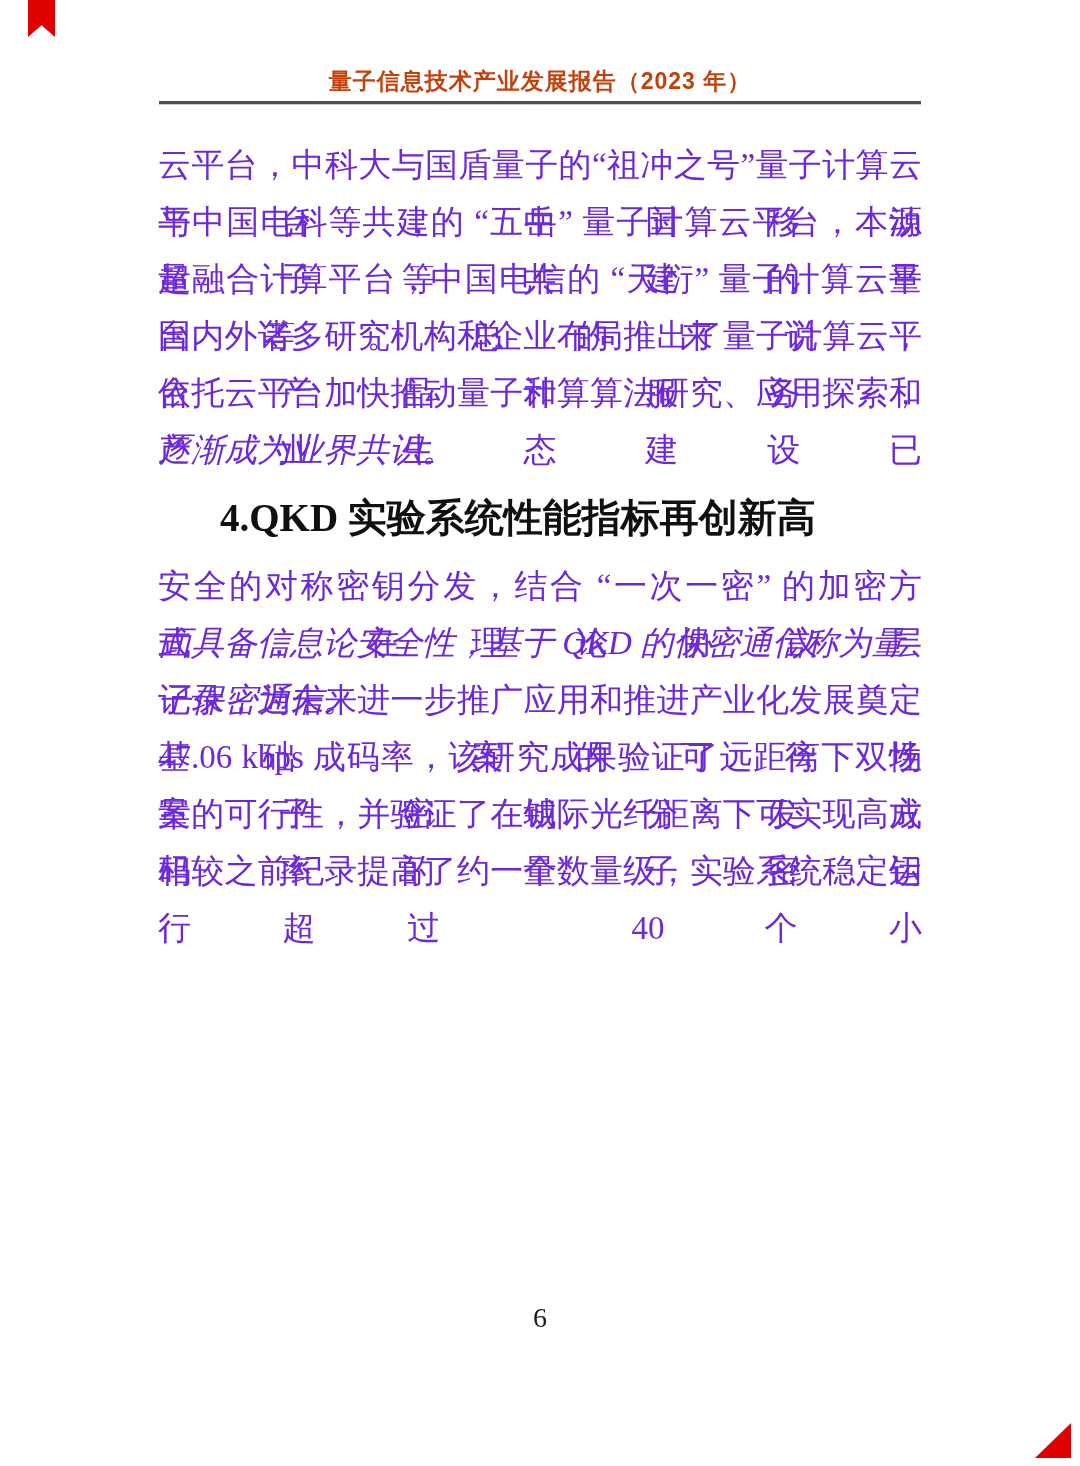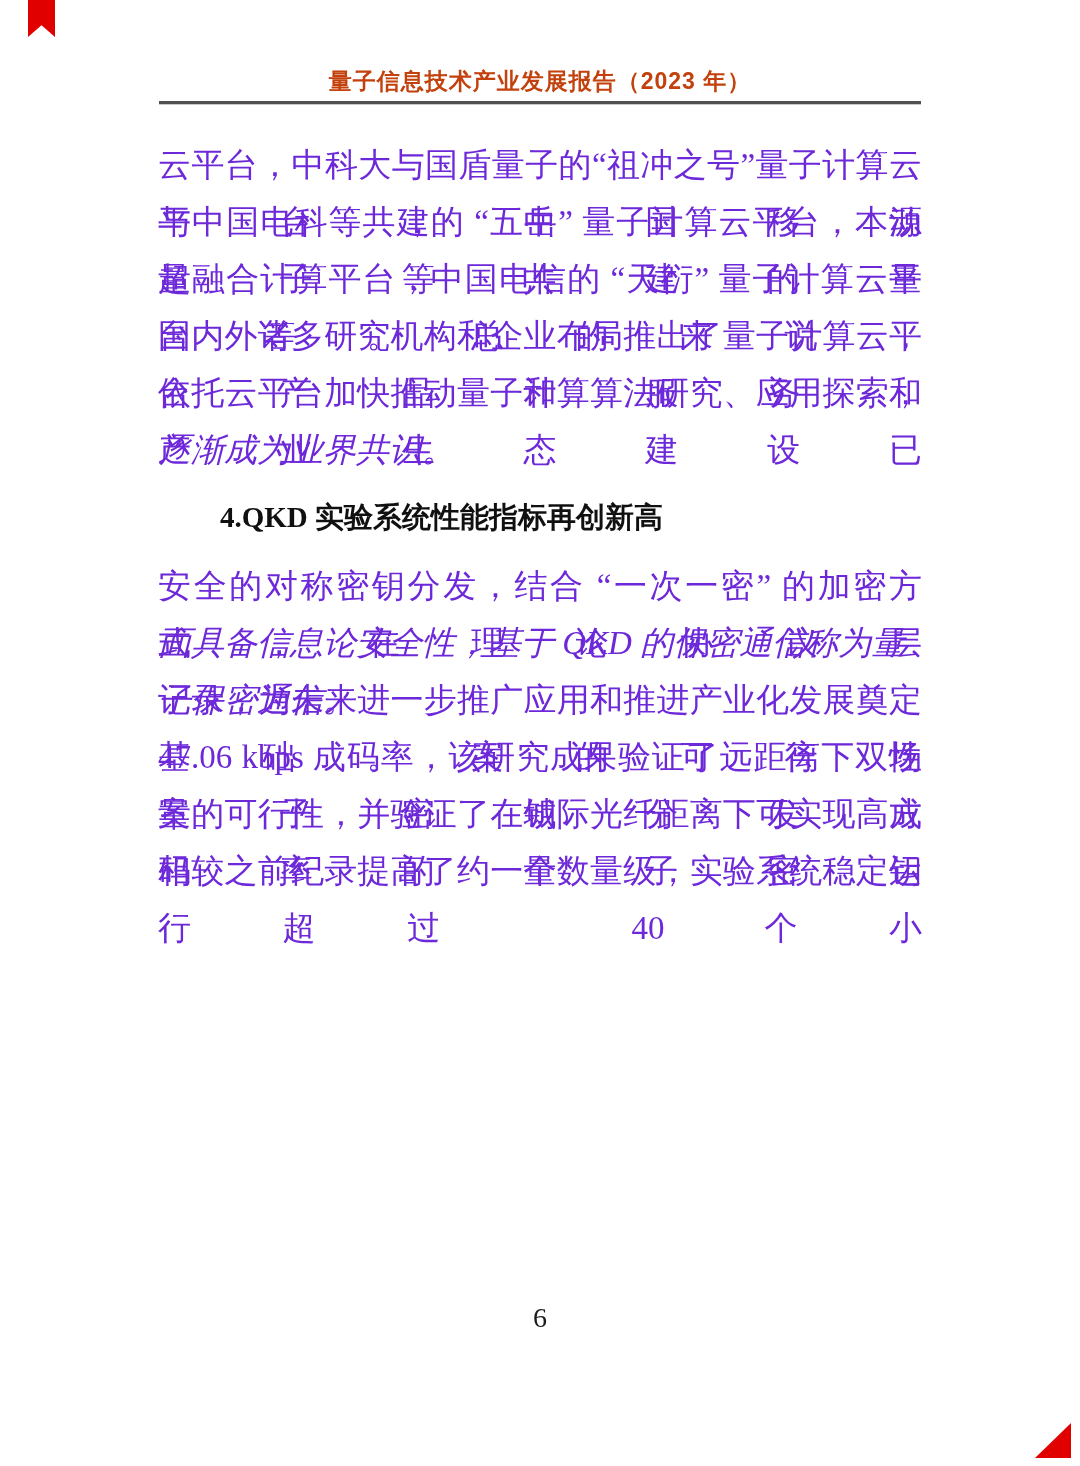--- a/index.html
+++ b/index.html
@@ -73,21 +73,21 @@
   .line.last {
     text-align: left;
     text-align-last: left;
     font-style: italic;
   }
   .line.indent {
     text-indent: 66px;
   }
   .section-heading {
     margin: 10px 0 12px 0;
-    font-size: 29px;
+    font-size: 39px;
     line-height: 57px;
     height: 57px;
     font-weight: bold;
     text-indent: 62px;
     color: #101010;
     font-family: "Liberation Serif", "DejaVu Serif", serif;
   }
   .page-number {
     position: absolute;
     top: 1302px;

